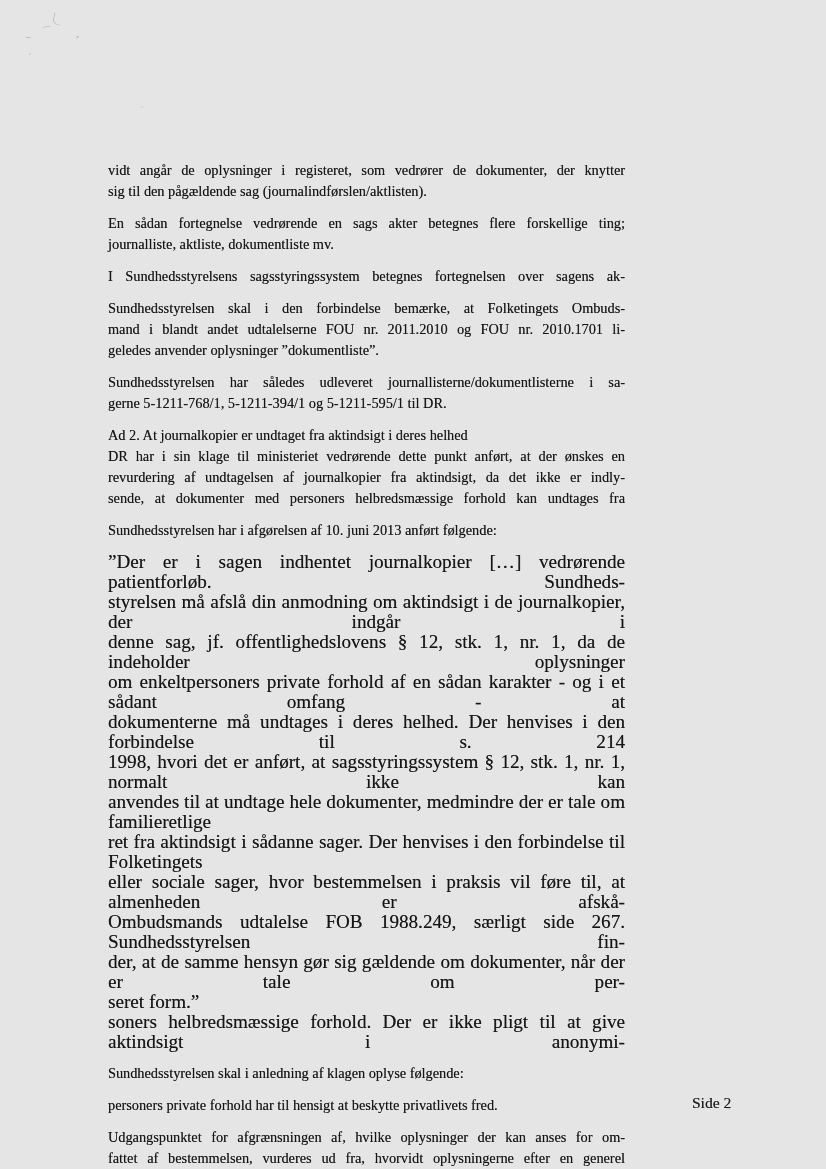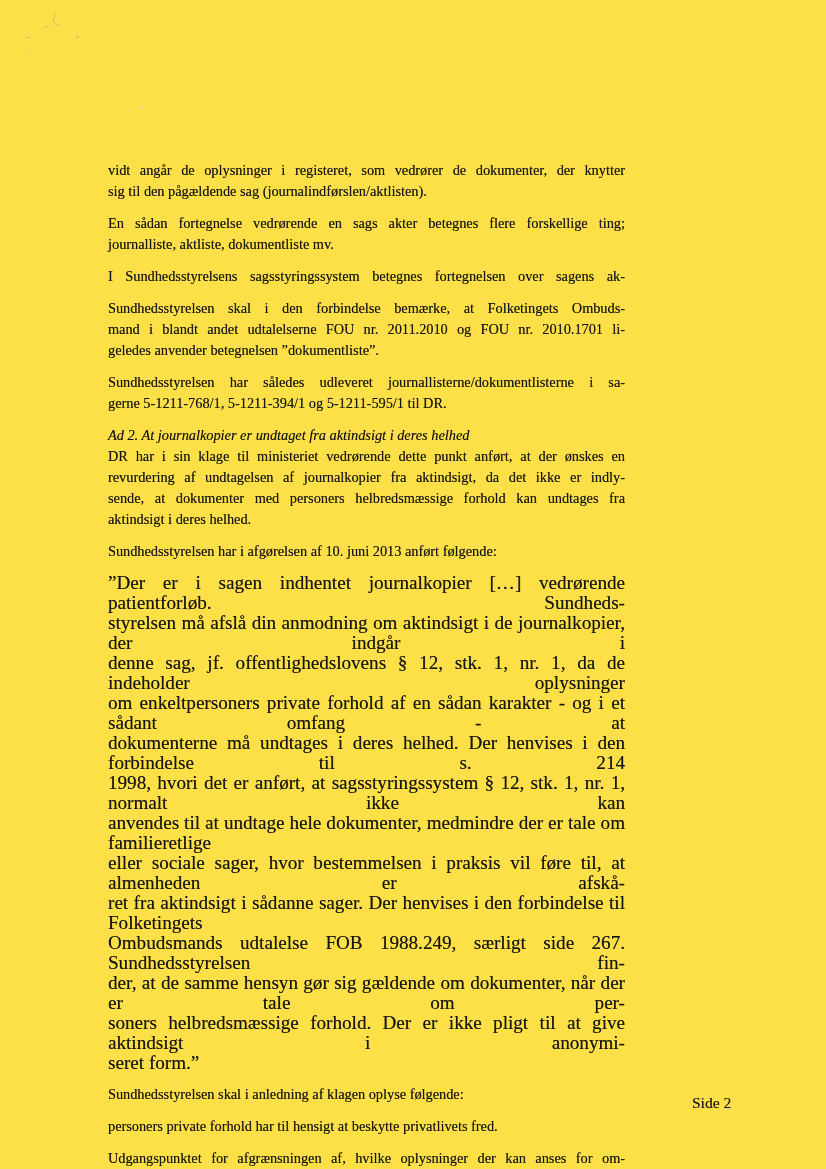--- a/index.html
+++ b/index.html
@@ -1,42 +1,42 @@
 <!DOCTYPE html>
 <html><head>
 <meta charset="utf-8">
 <style>
   * { margin: 0; padding: 0; box-sizing: border-box; }
   html, body { background: #ffffff; }
   .page {
     position: relative;
     width: 826px;
     height: 1169px;
-    background: #fde047;
+    background: #e5e5e5;
     overflow: hidden;
     font-family: "Liberation Serif", "DejaVu Serif", serif;
     color: #161616;
   }
   .text-column {
     position: absolute;
     left: 108px;
     top: 160px;
     width: 517px;
   }
   .para {
     font-size: 14.2px;
     line-height: 21px;
     margin-top: 11px;
     text-align: justify;
     color: #151515;
     text-shadow: 0.25px 0 0 rgba(10,10,10,0.55);
     letter-spacing: 0.05px;
   }
   .para:first-child, .para.no-gap { margin-top: 0; }
-  .para.italic { font-style: italic; }
+  .para.italic { }
   .para.quote { font-size: 19px; line-height: 20px; }
   .line { display: block; text-align: justify; text-align-last: justify; }
   .line.last { text-align-last: left; }
   .page-footer {
     position: absolute;
     left: 692px;
     top: 1094px;
     font-size: 15.5px;
     color: #1a1a1a;
     text-shadow: 0.25px 0 0 rgba(10,10,10,0.5);
@@ -84,52 +84,51 @@
       <p class="para">
         <span class="line">En sådan fortegnelse vedrørende en sags akter betegnes flere forskellige ting;</span>
         <span class="line last">journalliste, aktliste, dokumentliste mv.</span>
       </p>
       <p class="para">
         <span class="line">I Sundhedsstyrelsens sagsstyringssystem betegnes fortegnelsen over sagens ak-</span>
       </p>
       <p class="para">
         <span class="line">Sundhedsstyrelsen skal i den forbindelse bemærke, at Folketingets Ombuds-</span>
         <span class="line">mand i blandt andet udtalelserne FOU nr. 2011.2010 og FOU nr. 2010.1701 li-</span>
-        <span class="line last">geledes anvender betegnelsen ”dokumentliste”.</span>
+        <span class="line last">geledes anvender oplysninger ”dokumentliste”.</span>
       </p>
       <p class="para">
         <span class="line">Sundhedsstyrelsen har således udleveret journallisterne/dokumentlisterne i sa-</span>
         <span class="line last">gerne 5-1211-768/1, 5-1211-394/1 og 5-1211-595/1 til DR.</span>
       </p>
       <p class="para italic">
         <span class="line last">Ad 2. At journalkopier er undtaget fra aktindsigt i deres helhed</span>
       </p>
       <p class="para no-gap">
         <span class="line">DR har i sin klage til ministeriet vedrørende dette punkt anført, at der ønskes en</span>
         <span class="line">revurdering af undtagelsen af journalkopier fra aktindsigt, da det ikke er indly-</span>
         <span class="line">sende, at dokumenter med personers helbredsmæssige forhold kan undtages fra</span>
-        <span class="line last">aktindsigt i deres helhed.</span>
       </p>
       <p class="para">
         <span class="line last">Sundhedsstyrelsen har i afgørelsen af 10. juni 2013 anført følgende:</span>
       </p>
       <p class="para quote">
         <span class="line">”Der er i sagen indhentet journalkopier […] vedrørende patientforløb. Sundheds-</span>
         <span class="line">styrelsen må afslå din anmodning om aktindsigt i de journalkopier, der indgår i</span>
         <span class="line">denne sag, jf. offentlighedslovens § 12, stk. 1, nr. 1, da de indeholder oplysninger</span>
         <span class="line">om enkeltpersoners private forhold af en sådan karakter - og i et sådant omfang - at</span>
         <span class="line">dokumenterne må undtages i deres helhed. Der henvises i den forbindelse til s. 214</span>
         <span class="line">1998, hvori det er anført, at sagsstyringssystem § 12, stk. 1, nr. 1, normalt ikke kan</span>
         <span class="line">anvendes til at undtage hele dokumenter, medmindre der er tale om familieretlige</span>
+        <span class="line">ret fra aktindsigt i sådanne sager. Der henvises i den forbindelse til Folketingets</span>
         <span class="line">eller sociale sager, hvor bestemmelsen i praksis vil føre til, at almenheden er afskå-</span>
-        <span class="line">ret fra aktindsigt i sådanne sager. Der henvises i den forbindelse til Folketingets</span>
         <span class="line">Ombudsmands udtalelse FOB 1988.249, særligt side 267. Sundhedsstyrelsen fin-</span>
         <span class="line">der, at de samme hensyn gør sig gældende om dokumenter, når der er tale om per-</span>
+        <span class="line last">seret form.”</span>
         <span class="line">soners helbredsmæssige forhold. Der er ikke pligt til at give aktindsigt i anonymi-</span>
-        <span class="line last">seret form.”</span>
       </p>
       <p class="para">
         <span class="line last">Sundhedsstyrelsen skal i anledning af klagen oplyse følgende:</span>
       </p>
       <p class="para">
         <span class="line last">personers private forhold har til hensigt at beskytte privatlivets fred.</span>
       </p>
       <p class="para">
         <span class="line">Udgangspunktet for afgrænsningen af, hvilke oplysninger der kan anses for om-</span>
         <span class="line">fattet af bestemmelsen, vurderes ud fra, hvorvidt oplysningerne efter en generel</span>

